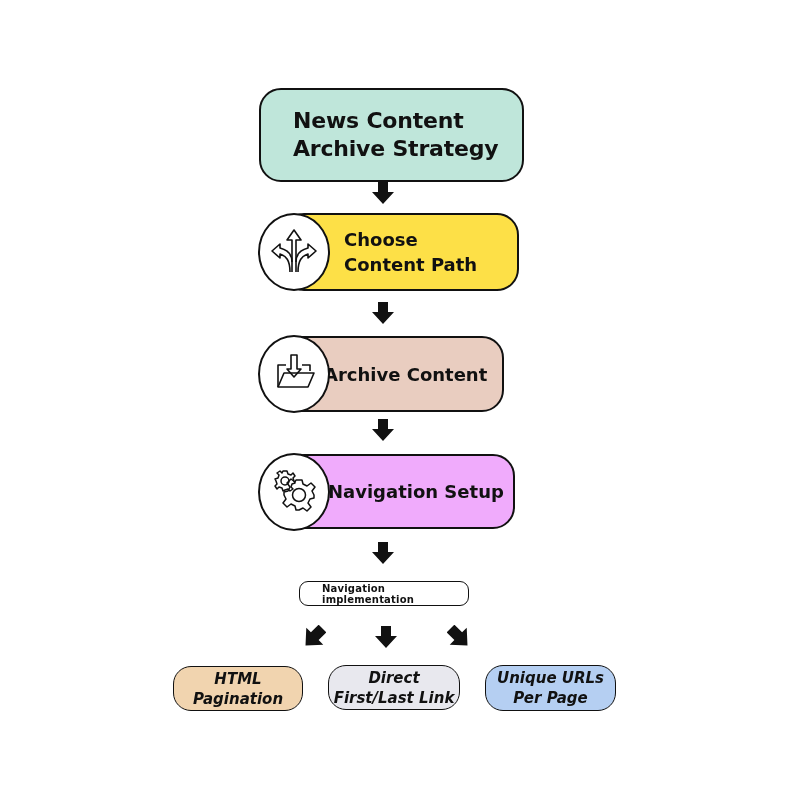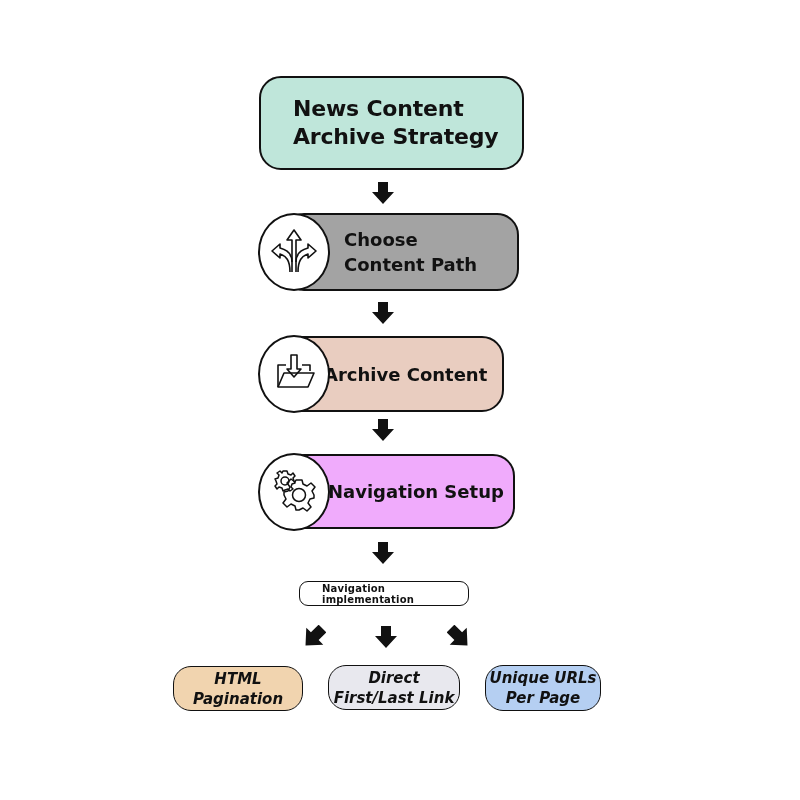--- a/index.html
+++ b/index.html
@@ -2,21 +2,21 @@
 <html><head>
   <meta charset="utf-8">
   <style>
     html, body { margin: 0; padding: 0; }
     body {
       width: 800px; height: 800px; background: #ffffff; position: relative;
       overflow: hidden; font-family: "DejaVu Sans", sans-serif; color: #111;
     }
     .abs { position: absolute; }
     .title-box {
-      left: 259px; top: 76px; width: 265px; height: 94px;
+      left: 259px; top: 88px; width: 265px; height: 94px;
       border: 2px solid #111; border-radius: 22px; box-sizing: border-box;
       display: flex; align-items: center; padding-left: 32px;
     }
     .title-text {
       font-weight: bold; font-size: 22px; line-height: 28px; white-space: pre-line;
       letter-spacing: -0.2px;
     }
     .step {
       border: 2px solid #111; border-radius: 22px; box-sizing: border-box;
       display: flex; align-items: center;
@@ -46,21 +46,21 @@
   <div class="title-text">News Content
 Archive Strategy</div>
 </div>
 
 <div class="abs arrow" style="left:372px; top:182px;">
   <svg width="22" height="22" viewBox="0 0 22 22">
       <polygon points="6,0 16,0 16,10 22,10 11,22 0,10 6,10" fill="#111"></polygon>
     </svg>
 </div>
 
-<div class="abs step" id="step-0" style="left: 282px; top: 213px; width: 237px; height: 78px; padding-left: 60px; background: #a3a3a3;">
+<div class="abs step" id="step-0" style="left: 282px; top: 213px; width: 237px; height: 78px; padding-left: 60px; background: #fde047;">
   <div class="step-text">Choose
 Content Path</div>
 </div>
 <div class="abs step-circle" style="left:258px; top:213px;">
   <span>
     <svg width="52" height="52" viewBox="0 0 52 52" fill="none" stroke="#111" stroke-width="1.6" stroke-linejoin="round">
       <path d="M24 48 V16 H19 L26 6 L33 16 H28 V48"></path>
       <path d="M22 48 C22 36 18 32 12 30 L12 34 L4 27 L12 20 L12 24 C20 26 24 30 24 38"></path>
       <path d="M30 48 C30 36 34 32 40 30 L40 34 L48 27 L40 20 L40 24 C32 26 28 30 28 38"></path>
     </svg>
@@ -142,16 +142,16 @@
 </div>
 
 <div class="abs leaf" id="opt-0" style="left: 173px; top: 666px; width: 130px; height: 45px; background: rgb(241, 212, 175);">
   <span>HTML
 Pagination</span>
 </div>
 <div class="abs leaf" id="opt-1" style="left: 328px; top: 665px; width: 132px; height: 45px; background: rgb(232, 232, 238);">
   <span>Direct
 First/Last Link</span>
 </div>
-<div class="abs leaf" id="opt-2" style="left: 485px; top: 665px; width: 116px; height: 46px; background: rgb(181, 207, 242);">
+<div class="abs leaf" id="opt-2" style="left: 485px; top: 665px; width: 131px; height: 46px; background: rgb(181, 207, 242);">
   <span>Unique URLs
 Per Page</span>
 </div>
 
 </body></html>

